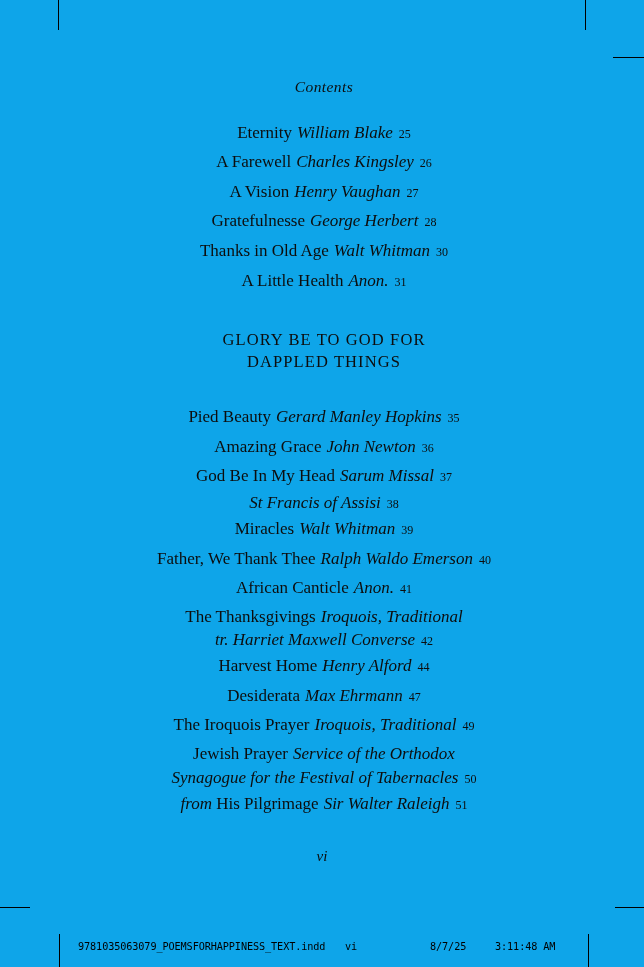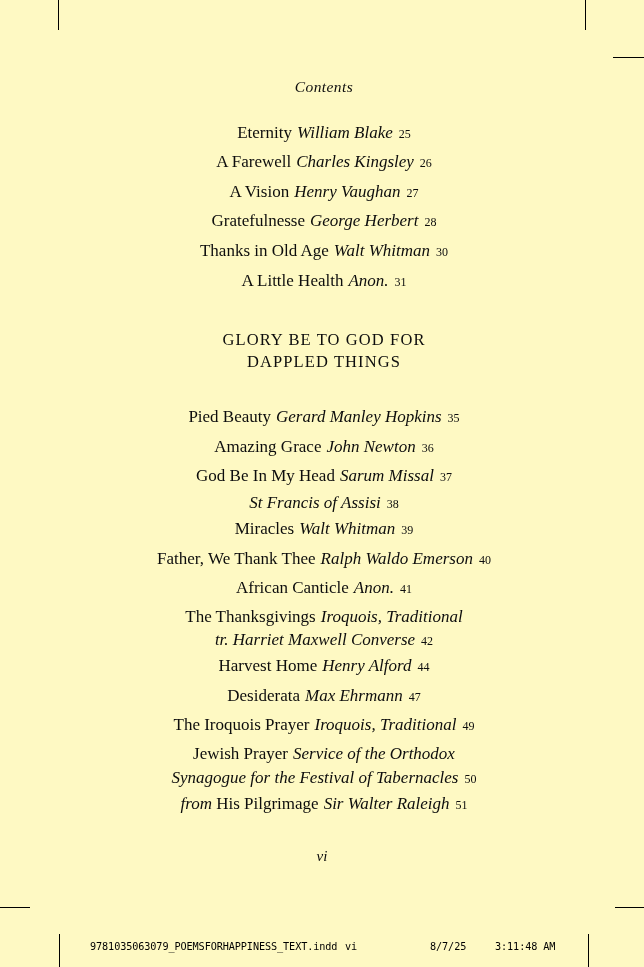--- a/index.html
+++ b/index.html
@@ -4,21 +4,21 @@
 <style>
   html, body {
     margin: 0;
     padding: 0;
     background: #ffffff;
   }
   .page {
     position: relative;
     width: 644px;
     height: 967px;
-    background: #fef9c3;
+    background: #0ea5e9;
     overflow: hidden;
     font-family: "Liberation Serif", "DejaVu Serif", serif;
     color: #0d0d0d;
   }
 
   
   .crop {
     position: absolute;
     background: #000000;
   }
@@ -98,21 +98,21 @@
     top: 939px;
     width: 644px;
     height: 20px;
     font-family: "DejaVu Sans Mono", "Liberation Mono", monospace;
     font-size: 10.2px;
     color: #000000;
     letter-spacing: -0.1px;
   }
   .footer .slug {
     position: absolute;
-    left: 90px;
+    left: 78px;
     top: 2px;
     white-space: pre;
   }
   .footer .slug-folio {
     position: absolute;
     left: 345px;
     top: 2px;
   }
   .footer .stamp {
     position: absolute;

